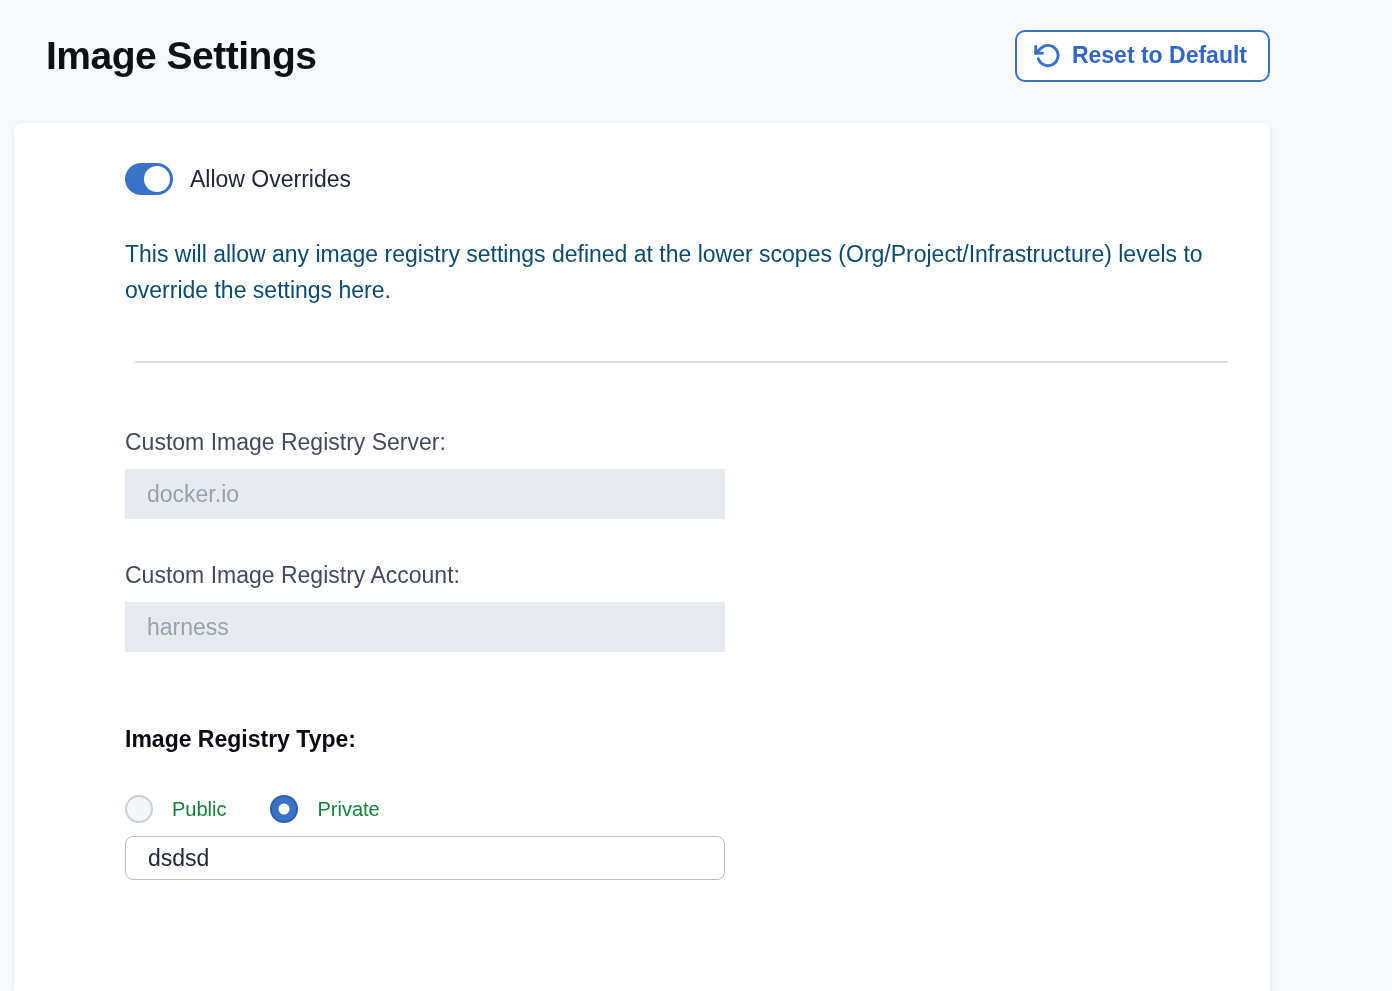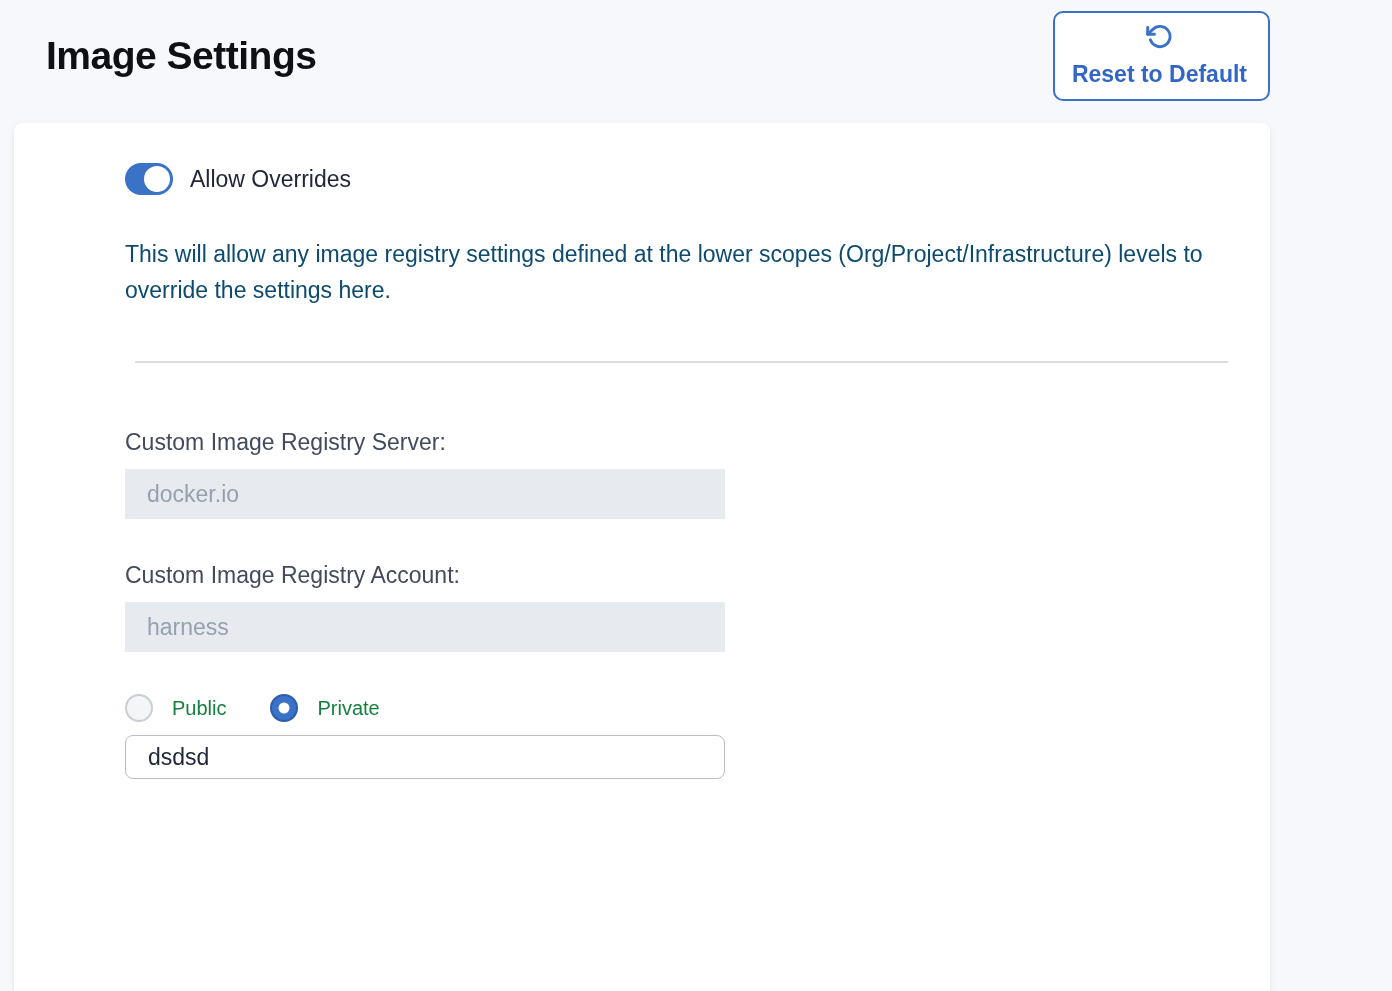--- a/index.html
+++ b/index.html
@@ -21,21 +21,20 @@
   .reset-btn {
     display: inline-flex; align-items: center; gap: 11px;
     background: #ffffff;
     border: 2px solid #3a72c8;
     border-radius: 10px;
     color: #3166c6;
     font-family: inherit;
     font-size: 23px; font-weight: 700;
     padding: 10px 21px 11px 17px;
     cursor: pointer;
-    flex-direction: column;
   }
   .reset-btn svg { display: block; }
   
   .card {
     margin: 37px 122px 0 14px;
     height: 869px;
     background: #ffffff;
     border-radius: 8px 8px 0 0;
     box-shadow: 0 1px 3px rgba(40,41,61,0.06), 0 3px 8px rgba(96,97,112,0.08);
     padding: 40px 0 0 111px;
@@ -149,20 +148,21 @@
   <p class="description">This will allow any image registry settings defined at the lower scopes (Org/Project/Infrastructure) levels to override the settings here.</p>
 
   <hr class="divider">
 
   <label class="field-label first">Custom Image Registry Server:</label>
   <input class="text-input disabled" type="text" disabled="" value="docker.io" style="">
 
   <label class="field-label second">Custom Image Registry Account:</label>
   <input class="text-input disabled" type="text" disabled="" value="harness" style="">
 
+  <div class="type-label">Image Registry Type:</div>
 
   <div class="radio-row">
     <div class="radio-option" role="radio" aria-checked="false">
       <span class="radio-circle unselected"></span>
       <span class="radio-label">Public</span>
     </div>
     <div class="radio-option" role="radio" aria-checked="true">
       <span class="radio-circle selected"></span>
       <span class="radio-label">Private</span>
     </div>

